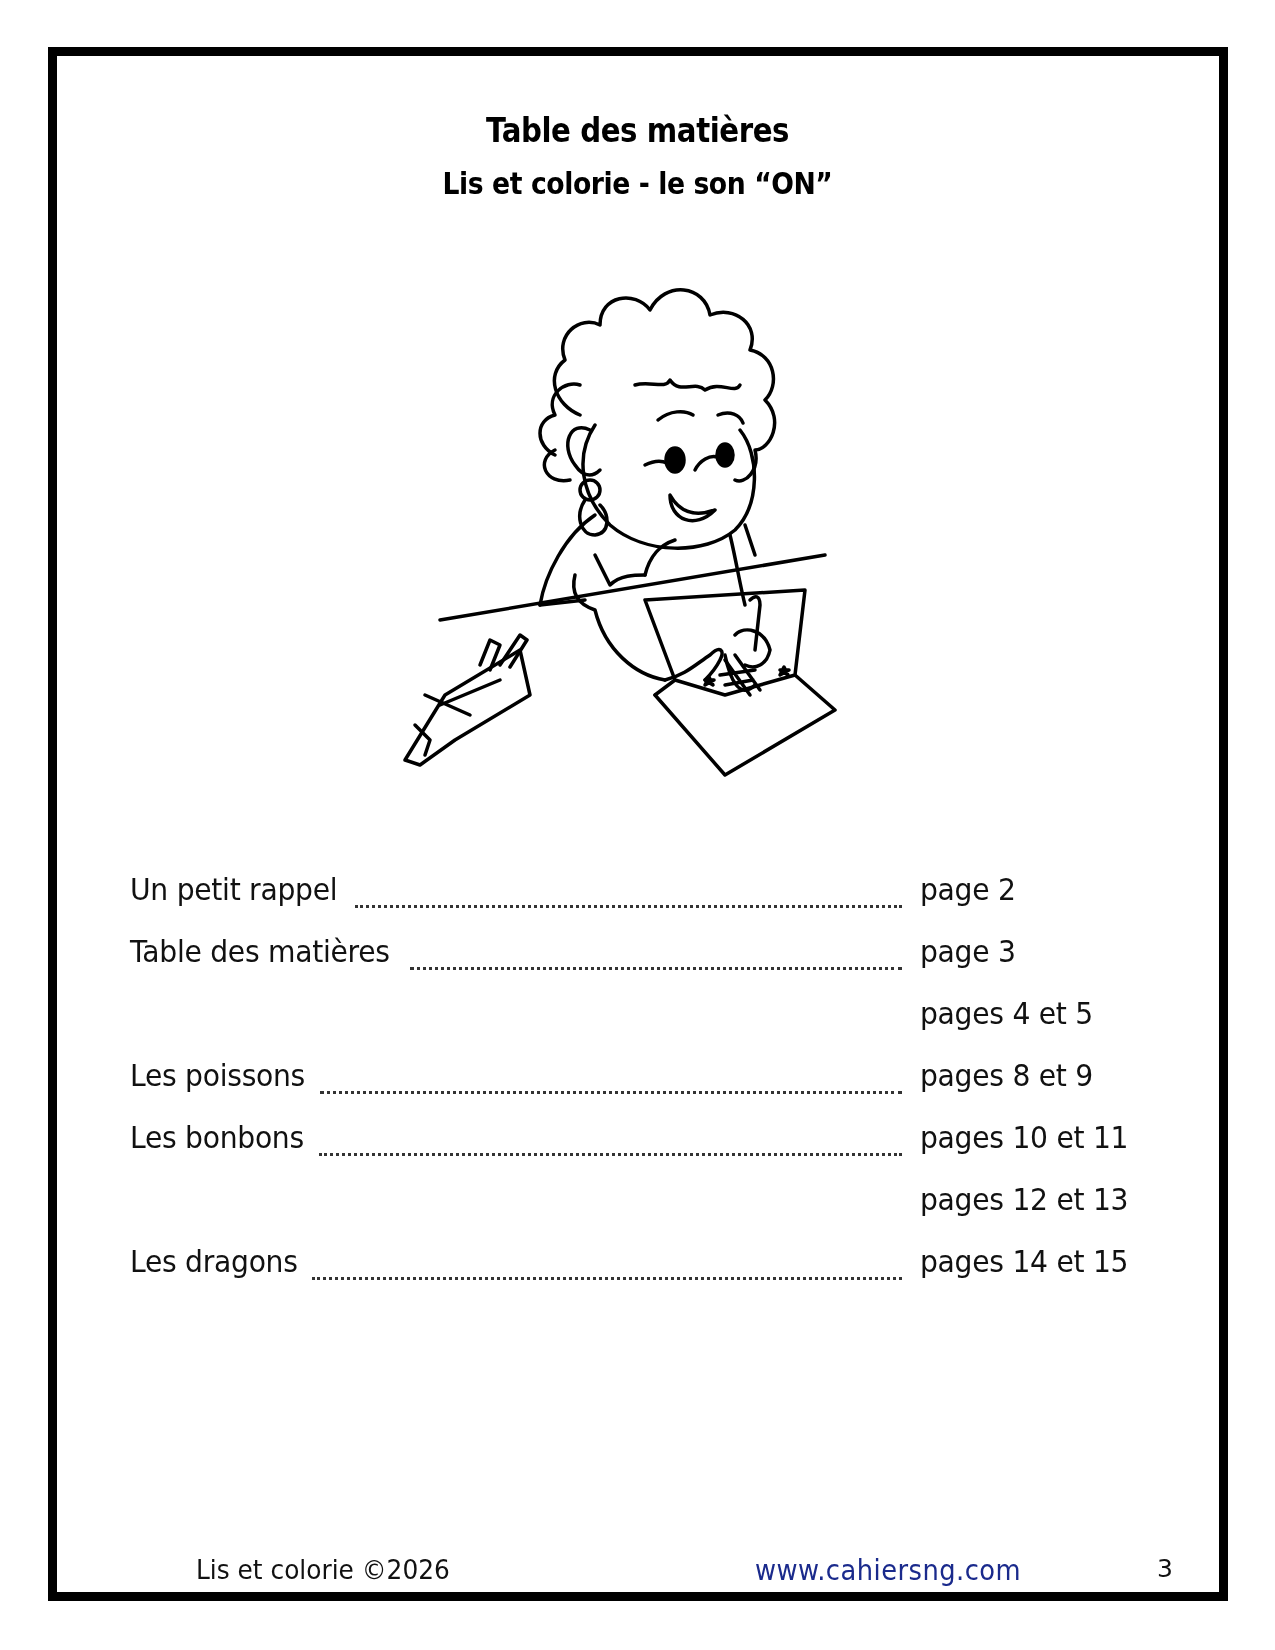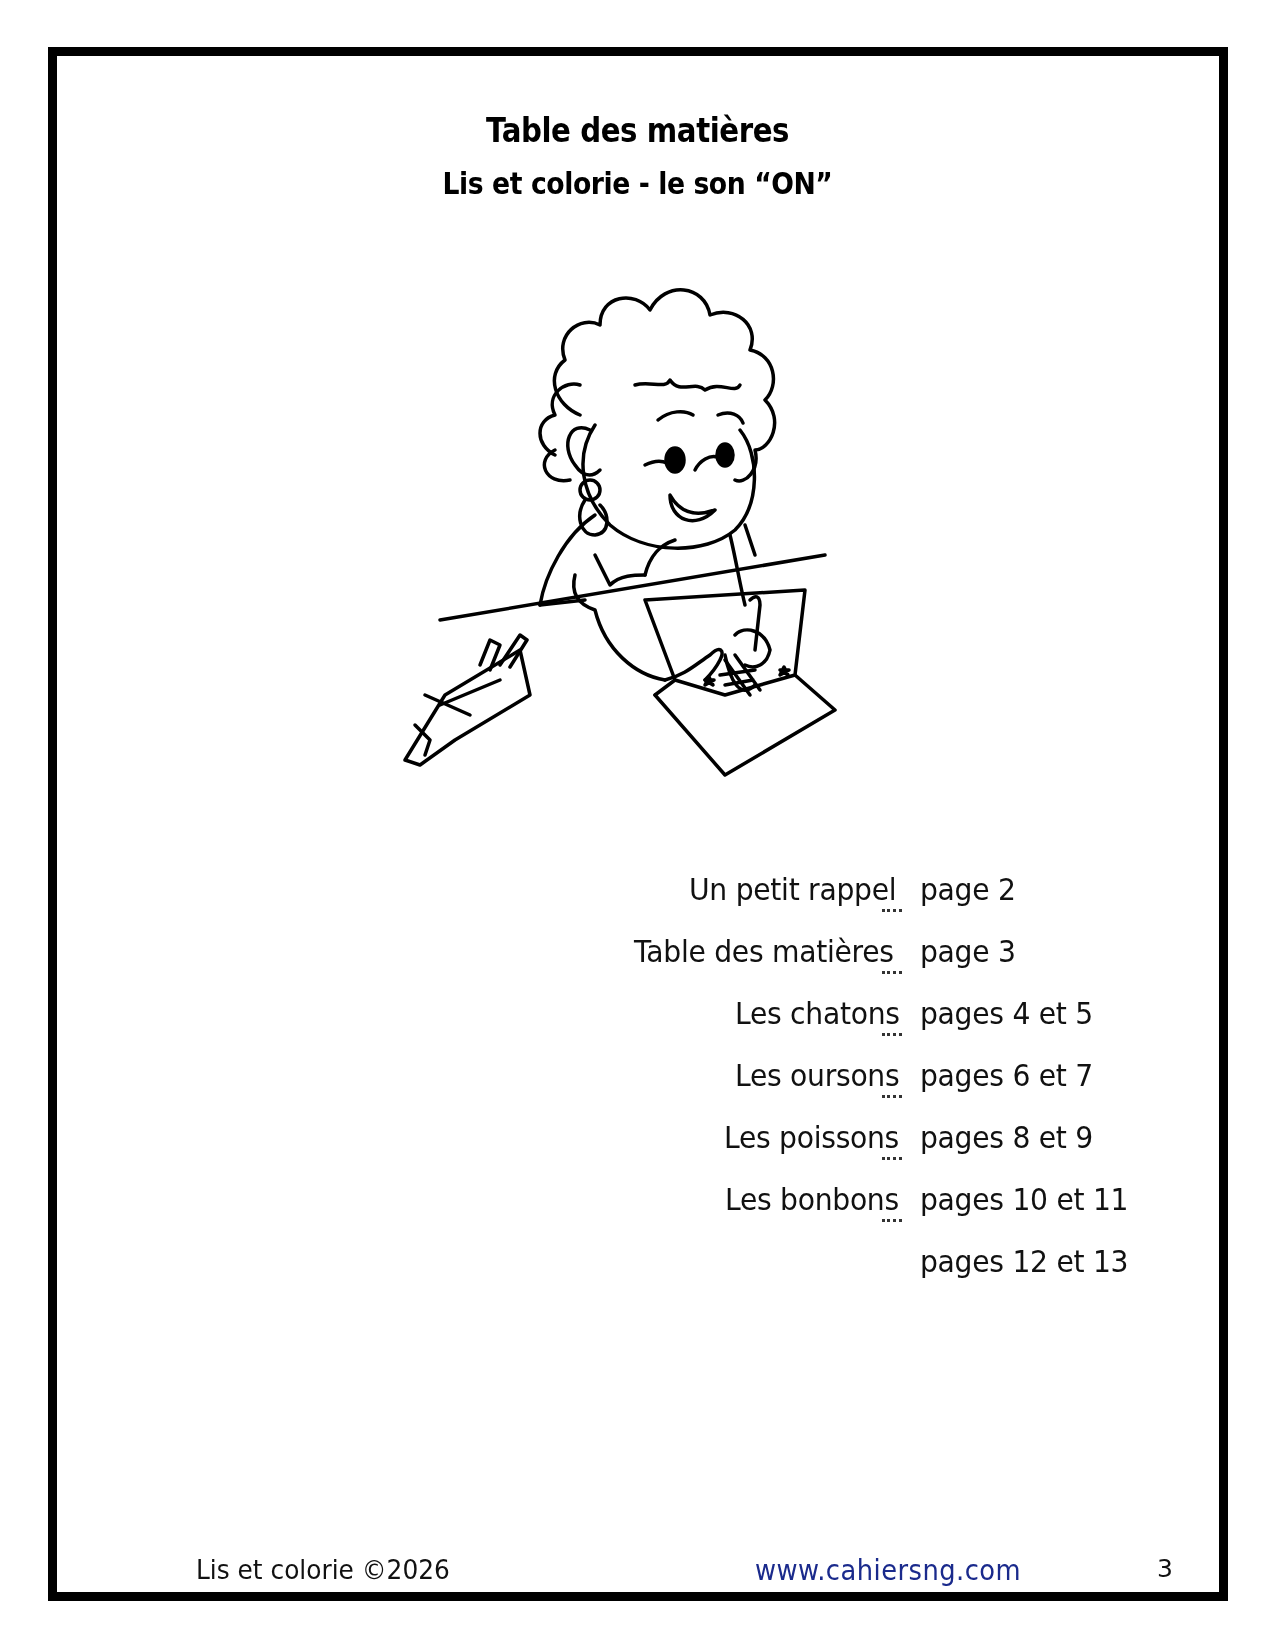--- a/index.html
+++ b/index.html
@@ -15,21 +15,21 @@
   .illustration { position: absolute; left: 395px; top: 255px; width: 460px; height: 540px; }
   .toc { position: absolute; left: 130px; top: 872px; width: 1020px; }
   .toc-row { position: relative; height: 62px; display: flex; align-items: flex-start; }
   .toc-label { font-family: "DejaVu Sans", sans-serif; font-size: 30px; white-space: nowrap;
                transform: scaleX(0.94); transform-origin: left center; letter-spacing: -0.3px; }
   .toc-dots { flex: 1; height: 30px; margin: 0 8px 0 4px;
               border-bottom: 3px dotted #333; position: relative; top: 2px; min-width: 20px; }
   .toc-page { position: absolute; left: 790px; font-family: "DejaVu Sans", sans-serif;
               font-size: 30px; white-space: nowrap; transform: scaleX(0.94);
               transform-origin: left center; letter-spacing: -0.3px; }
-  .toc-row .label-wrap { display: flex; width: 780px; align-items: flex-end; flex-direction: column; }
+  .toc-row .label-wrap { display: flex; width: 780px; align-items: center; }
   .toc-row.raised .toc-page { top: -14px; }
   .footer-left { position: absolute; left: 196px; top: 1554px; font-size: 27px;
                  font-family: "DejaVu Sans", sans-serif; transform: scaleX(0.92); transform-origin: left; }
   .footer-link { position: absolute; left: 755px; top: 1554px; font-size: 28px; color: #1a2a8c;
                  font-family: "DejaVu Sans", sans-serif; text-decoration: none;
                  transform: scaleX(0.92); transform-origin: left; letter-spacing: 0.5px; }
   .footer-page { position: absolute; left: 1157px; top: 1554px; font-size: 25px;
                  font-family: "DejaVu Sans", sans-serif; }
 </style>
 </head>
@@ -103,47 +103,43 @@
     <span class="toc-page">page 2</span>
   </div>
   <div class="toc-row">
     <div class="label-wrap">
       <span class="toc-label">Table des matières</span>
       <span class="toc-dots"></span>
     </div>
     <span class="toc-page">page 3</span>
   </div>
   <div class="toc-row">
-    <div class="label-wrap">
-      <span class="toc-label">Les chatons</span>
-      <span class="toc-dots"></span>
-    </div>
     <span class="toc-page">pages 4 et 5</span>
-  </div>
-  <div class="toc-row">
-    <div class="label-wrap">
-      <span class="toc-label">Les oursons</span>
-      <span class="toc-dots"></span>
-    </div>
-    <span class="toc-page">pages 6 et 7</span>
   </div>
   <div class="toc-row">
     <div class="label-wrap">
       <span class="toc-label">Les poissons</span>
       <span class="toc-dots"></span>
     </div>
     <span class="toc-page">pages 8 et 9</span>
   </div>
   <div class="toc-row">
     <div class="label-wrap">
       <span class="toc-label">Les bonbons</span>
       <span class="toc-dots"></span>
     </div>
     <span class="toc-page">pages 10 et 11</span>
   </div>
   <div class="toc-row">
     <span class="toc-page">pages 12 et 13</span>
   </div>
+  <div class="toc-row">
+    <div class="label-wrap">
+      <span class="toc-label">Les dragons</span>
+      <span class="toc-dots"></span>
+    </div>
+    <span class="toc-page">pages 14 et 15</span>
+  </div>
 </div>
 
 <div class="footer-left">Lis et colorie ©2026</div>
 <a class="footer-link">www.cahiersng.com</a>
 <div class="footer-page">3</div>
 
 </body></html>

